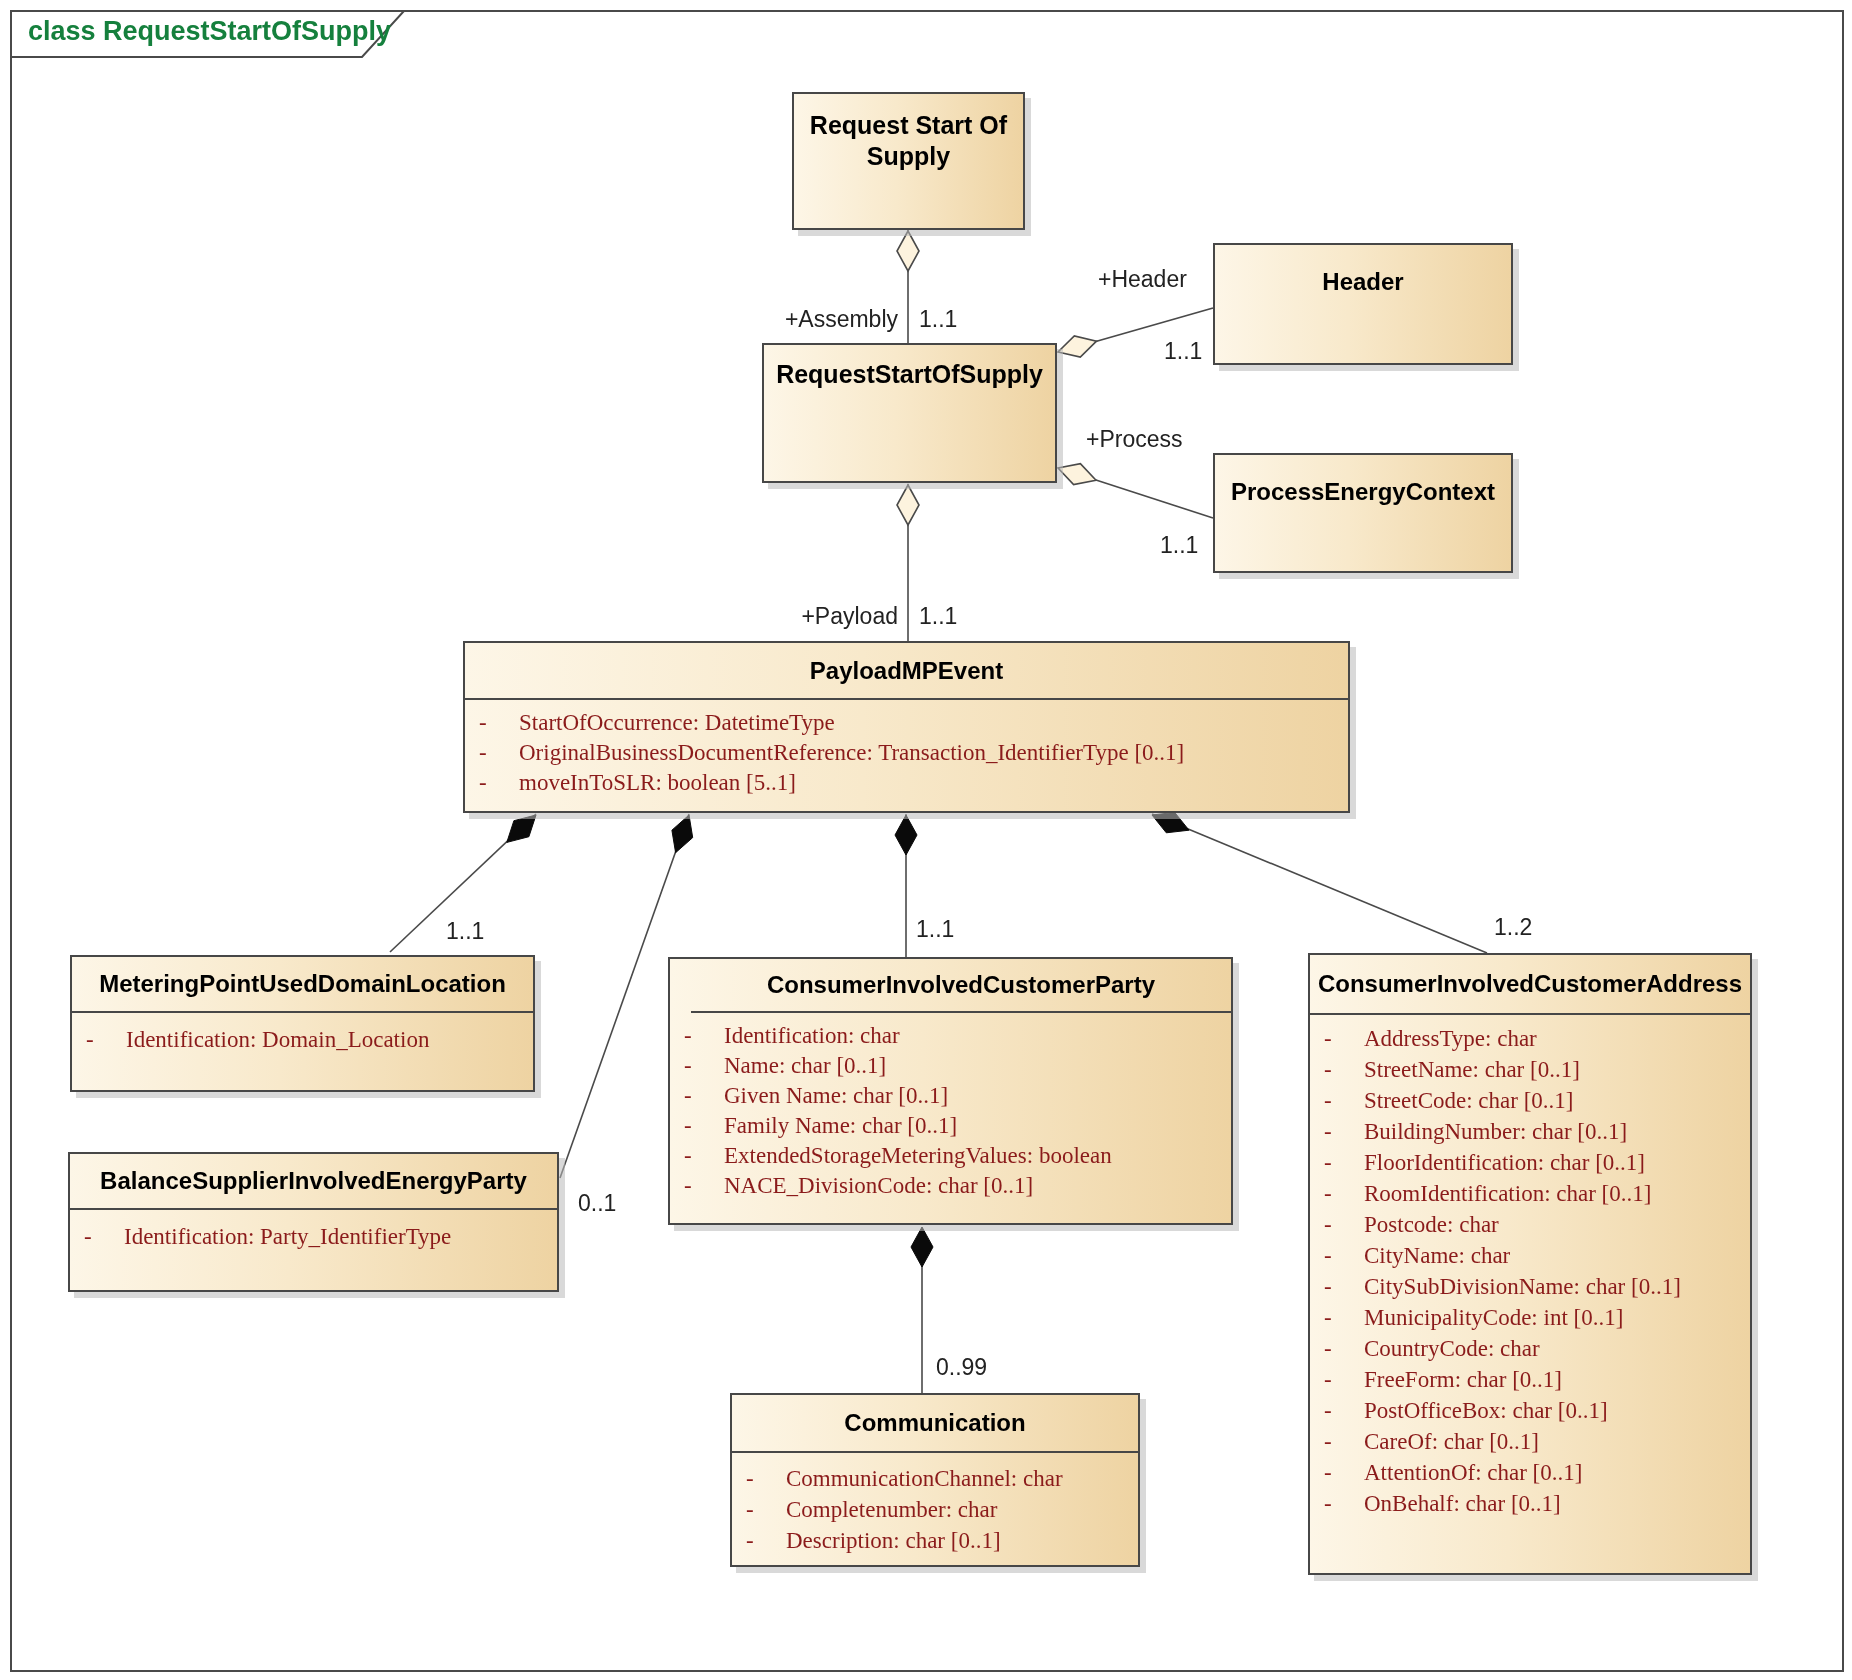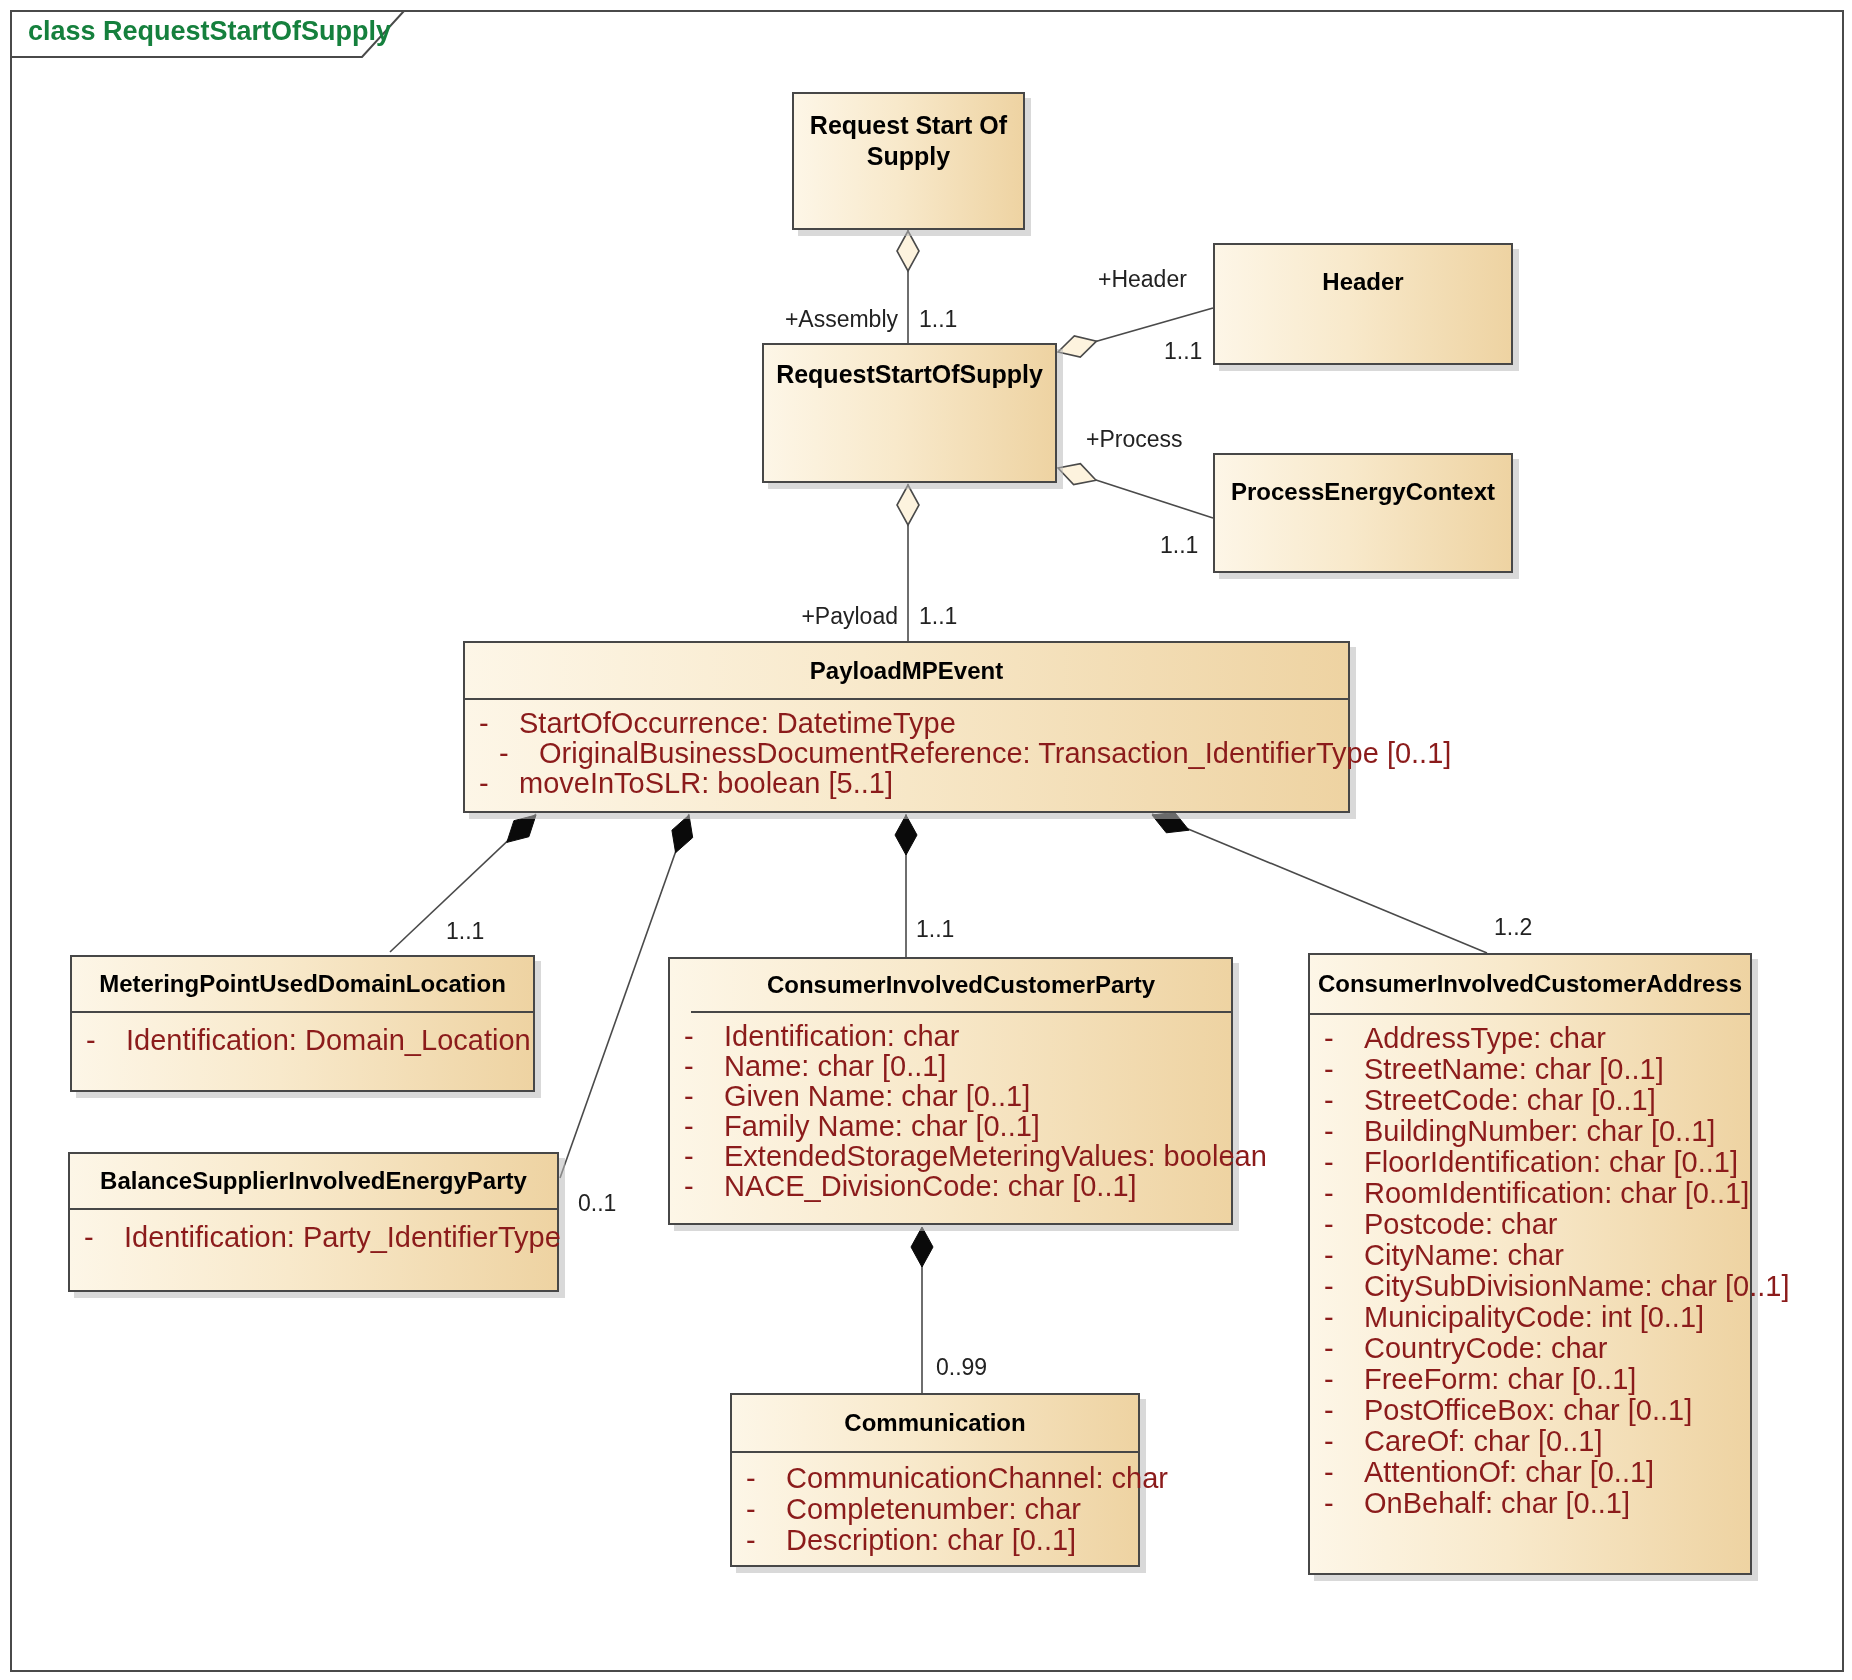--- a/index.html
+++ b/index.html
@@ -16,21 +16,21 @@
   .uml-class{position:absolute;
      background:linear-gradient(90deg,#fdf6e7 0%,#f8e9cb 45%,#eed3a2 100%);
      border:2px solid #474747;box-sizing:border-box;
      box-shadow:6px 6px 0 rgba(185,185,185,0.55);}
   .uml-class-name{font-weight:bold;font-size:24px;color:#000;text-align:center;
      box-sizing:border-box;line-height:1.25;}
   .name-solo{padding-top:14px;}
   .name-comp{display:flex;align-items:center;justify-content:center;
      border-bottom:2px solid #474747;}
   .attrs{box-sizing:border-box;padding-top:10px;}
-  .attr{font-size:29px;color:#8b1b1b;white-space:nowrap;padding-left:14px;}
+  .attr{font-size:23px;color:#8b1b1b;white-space:nowrap;padding-left:14px;font-family:Liberation Serif, serif;}
   .dash{display:inline-block;width:40px;}
 
   .lbl{position:absolute;font-size:23px;color:#222;white-space:nowrap;}
   .lbl-r{text-align:right;width:140px;}
 </style>
 </head>
 <body>
 
 <div class="frame"></div>
 
@@ -87,21 +87,21 @@
 </div>
 
 <div class="uml-class" style="left:1213px;top:453px;width:300px;height:120px;">
   <div class="uml-class-name name-solo" style="padding-top:22px;">ProcessEnergyContext</div>
 </div>
 
 <div class="uml-class" style="left:463px;top:641px;width:887px;height:172px;">
   <div class="uml-class-name name-comp" style="height:57px;">PayloadMPEvent</div>
   <div class="attrs" style="padding-top:8px;">
     <div class="attr" style="line-height:30px;"><span class="dash">-</span><span>StartOfOccurrence: DatetimeType</span></div>
-    <div class="attr" style="line-height:30px;margin-left:20px;"><span class="dash">-</span><span>OriginalBusinessDocumentReference: Transaction_IdentifierType [0..1]</span></div>
+    <div class="attr" style="line-height:30px;"><span class="dash">-</span><span>OriginalBusinessDocumentReference: Transaction_IdentifierType [0..1]</span></div>
     <div class="attr" style="line-height:30px;"><span class="dash">-</span><span>moveInToSLR: boolean [5..1]</span></div>
   </div>
 </div>
 
 <div class="uml-class" style="left:70px;top:955px;width:465px;height:137px;">
   <div class="uml-class-name name-comp" style="height:56px;">MeteringPointUsedDomainLocation</div>
   <div class="attrs" style="padding-top:12px;">
     <div class="attr" style="line-height:30px;"><span class="dash">-</span><span>Identification: Domain_Location</span></div>
   </div>
 </div>

